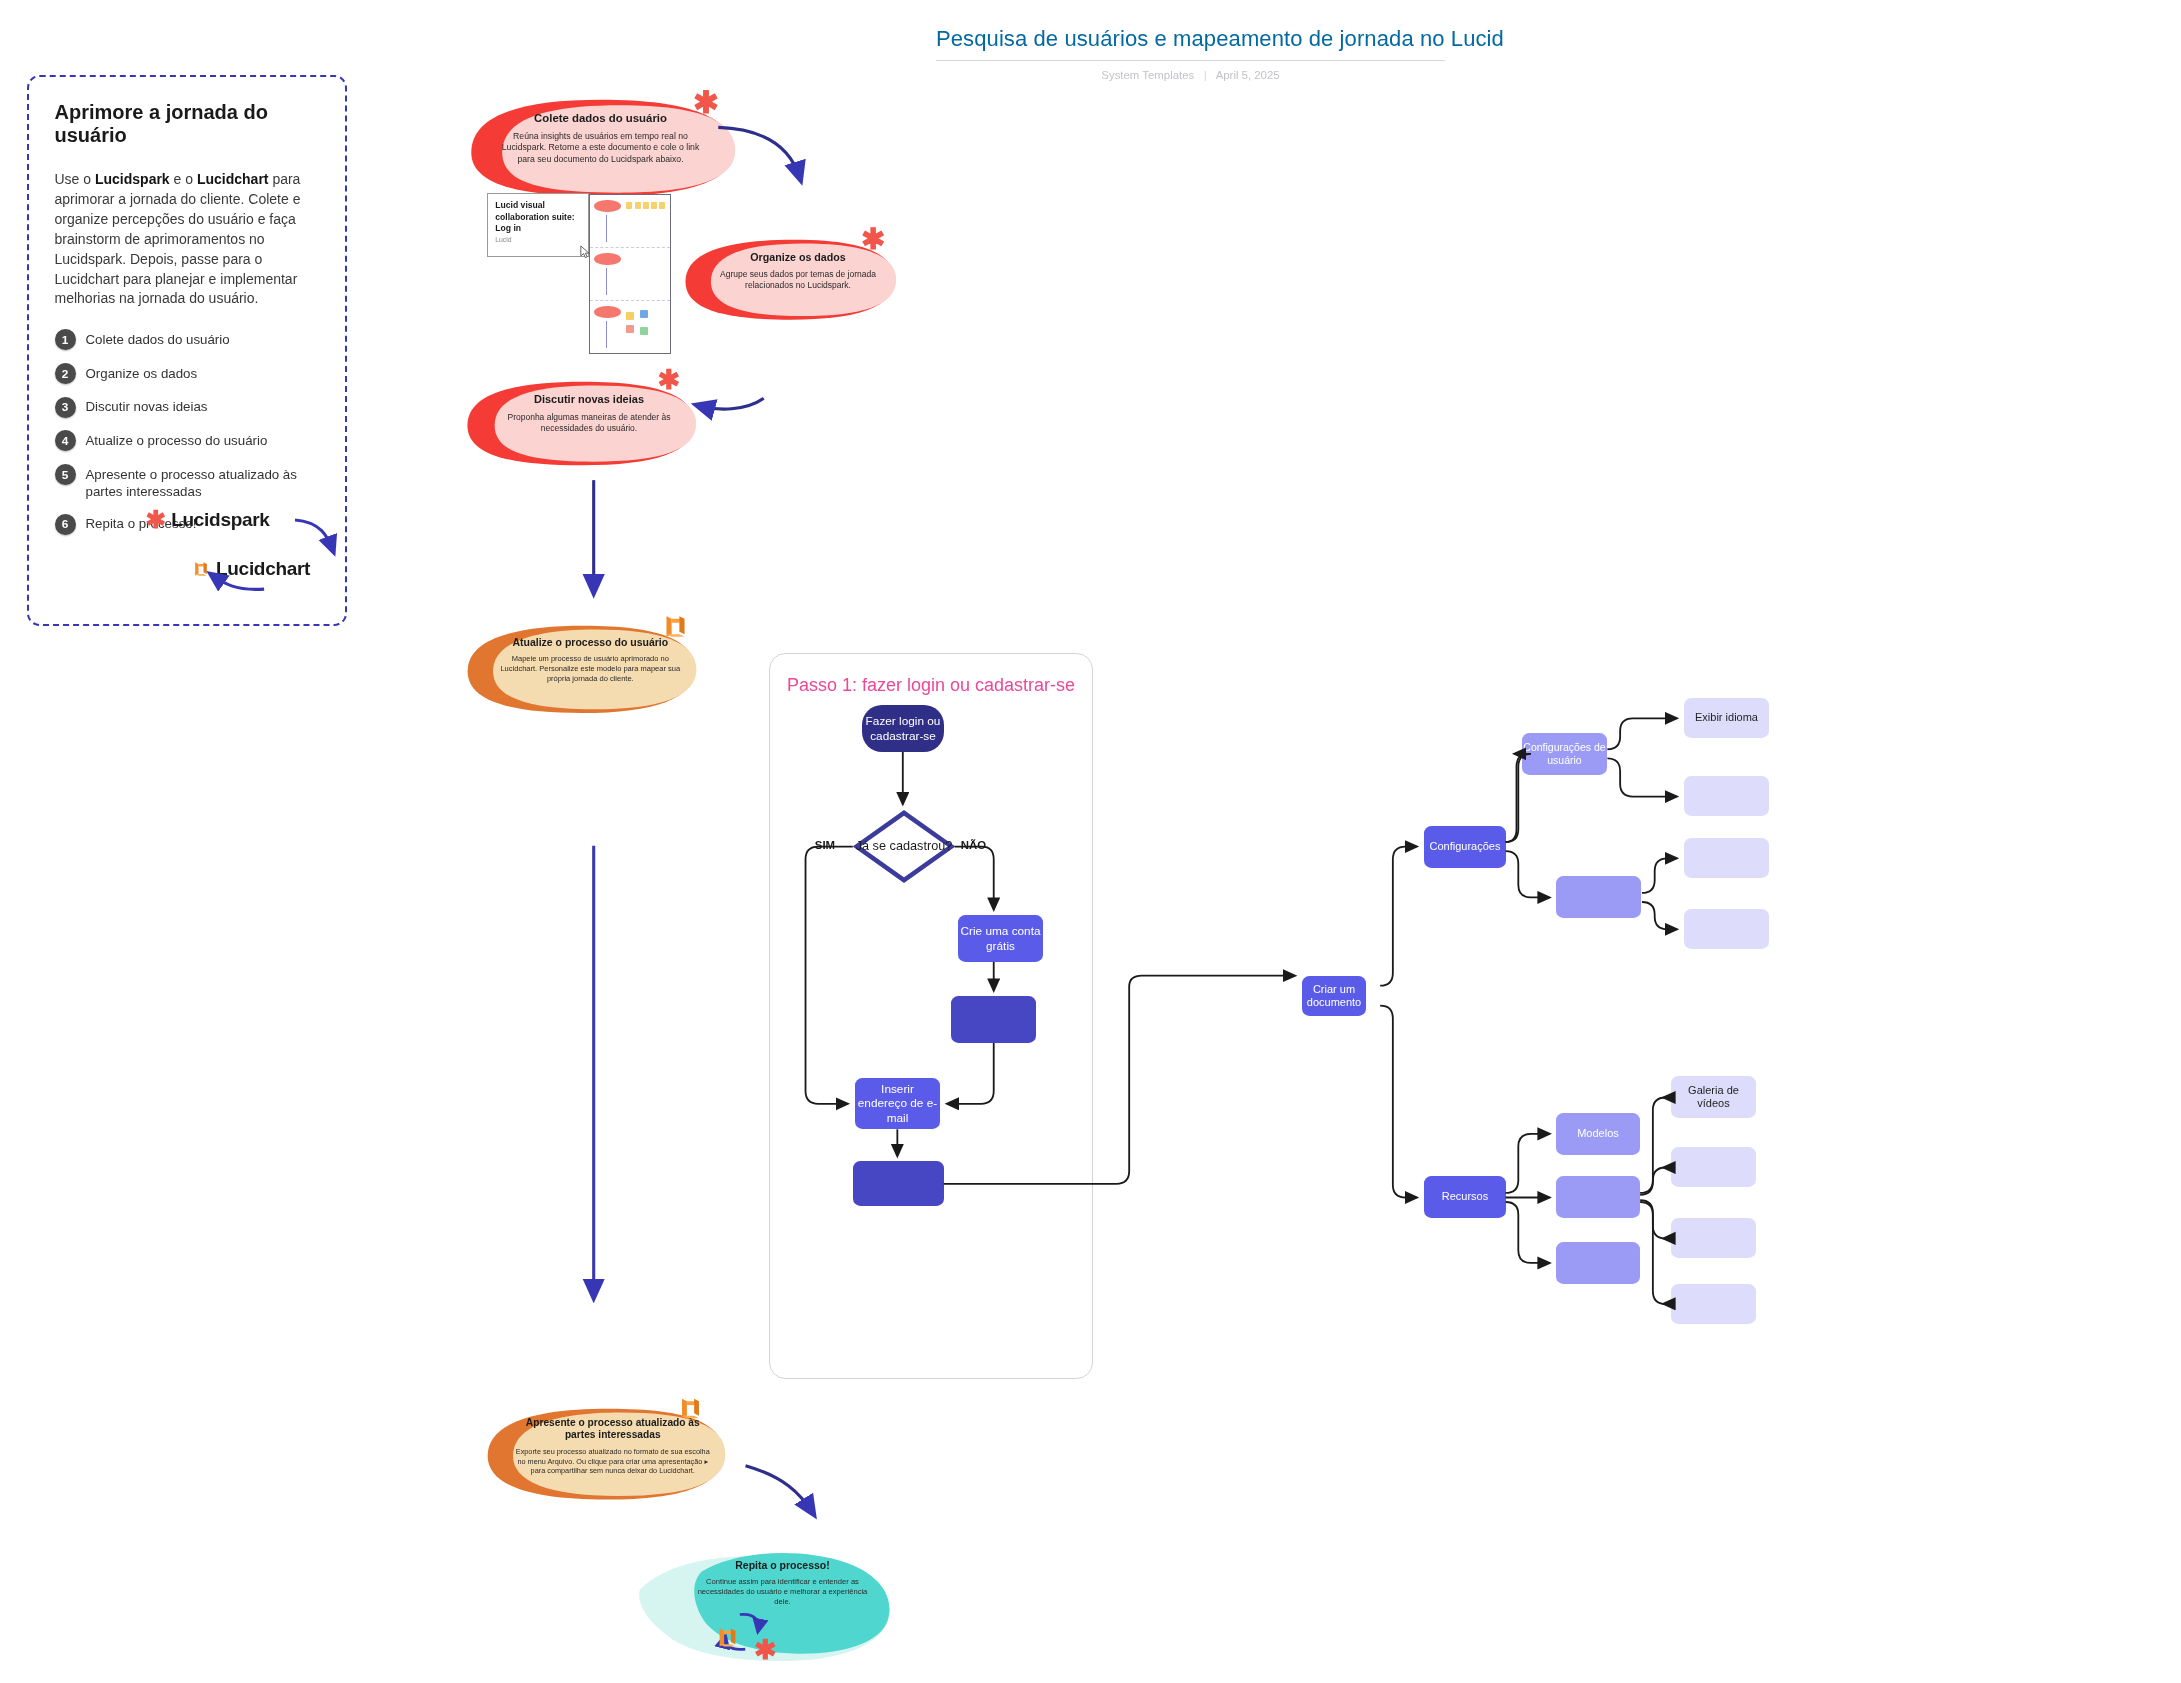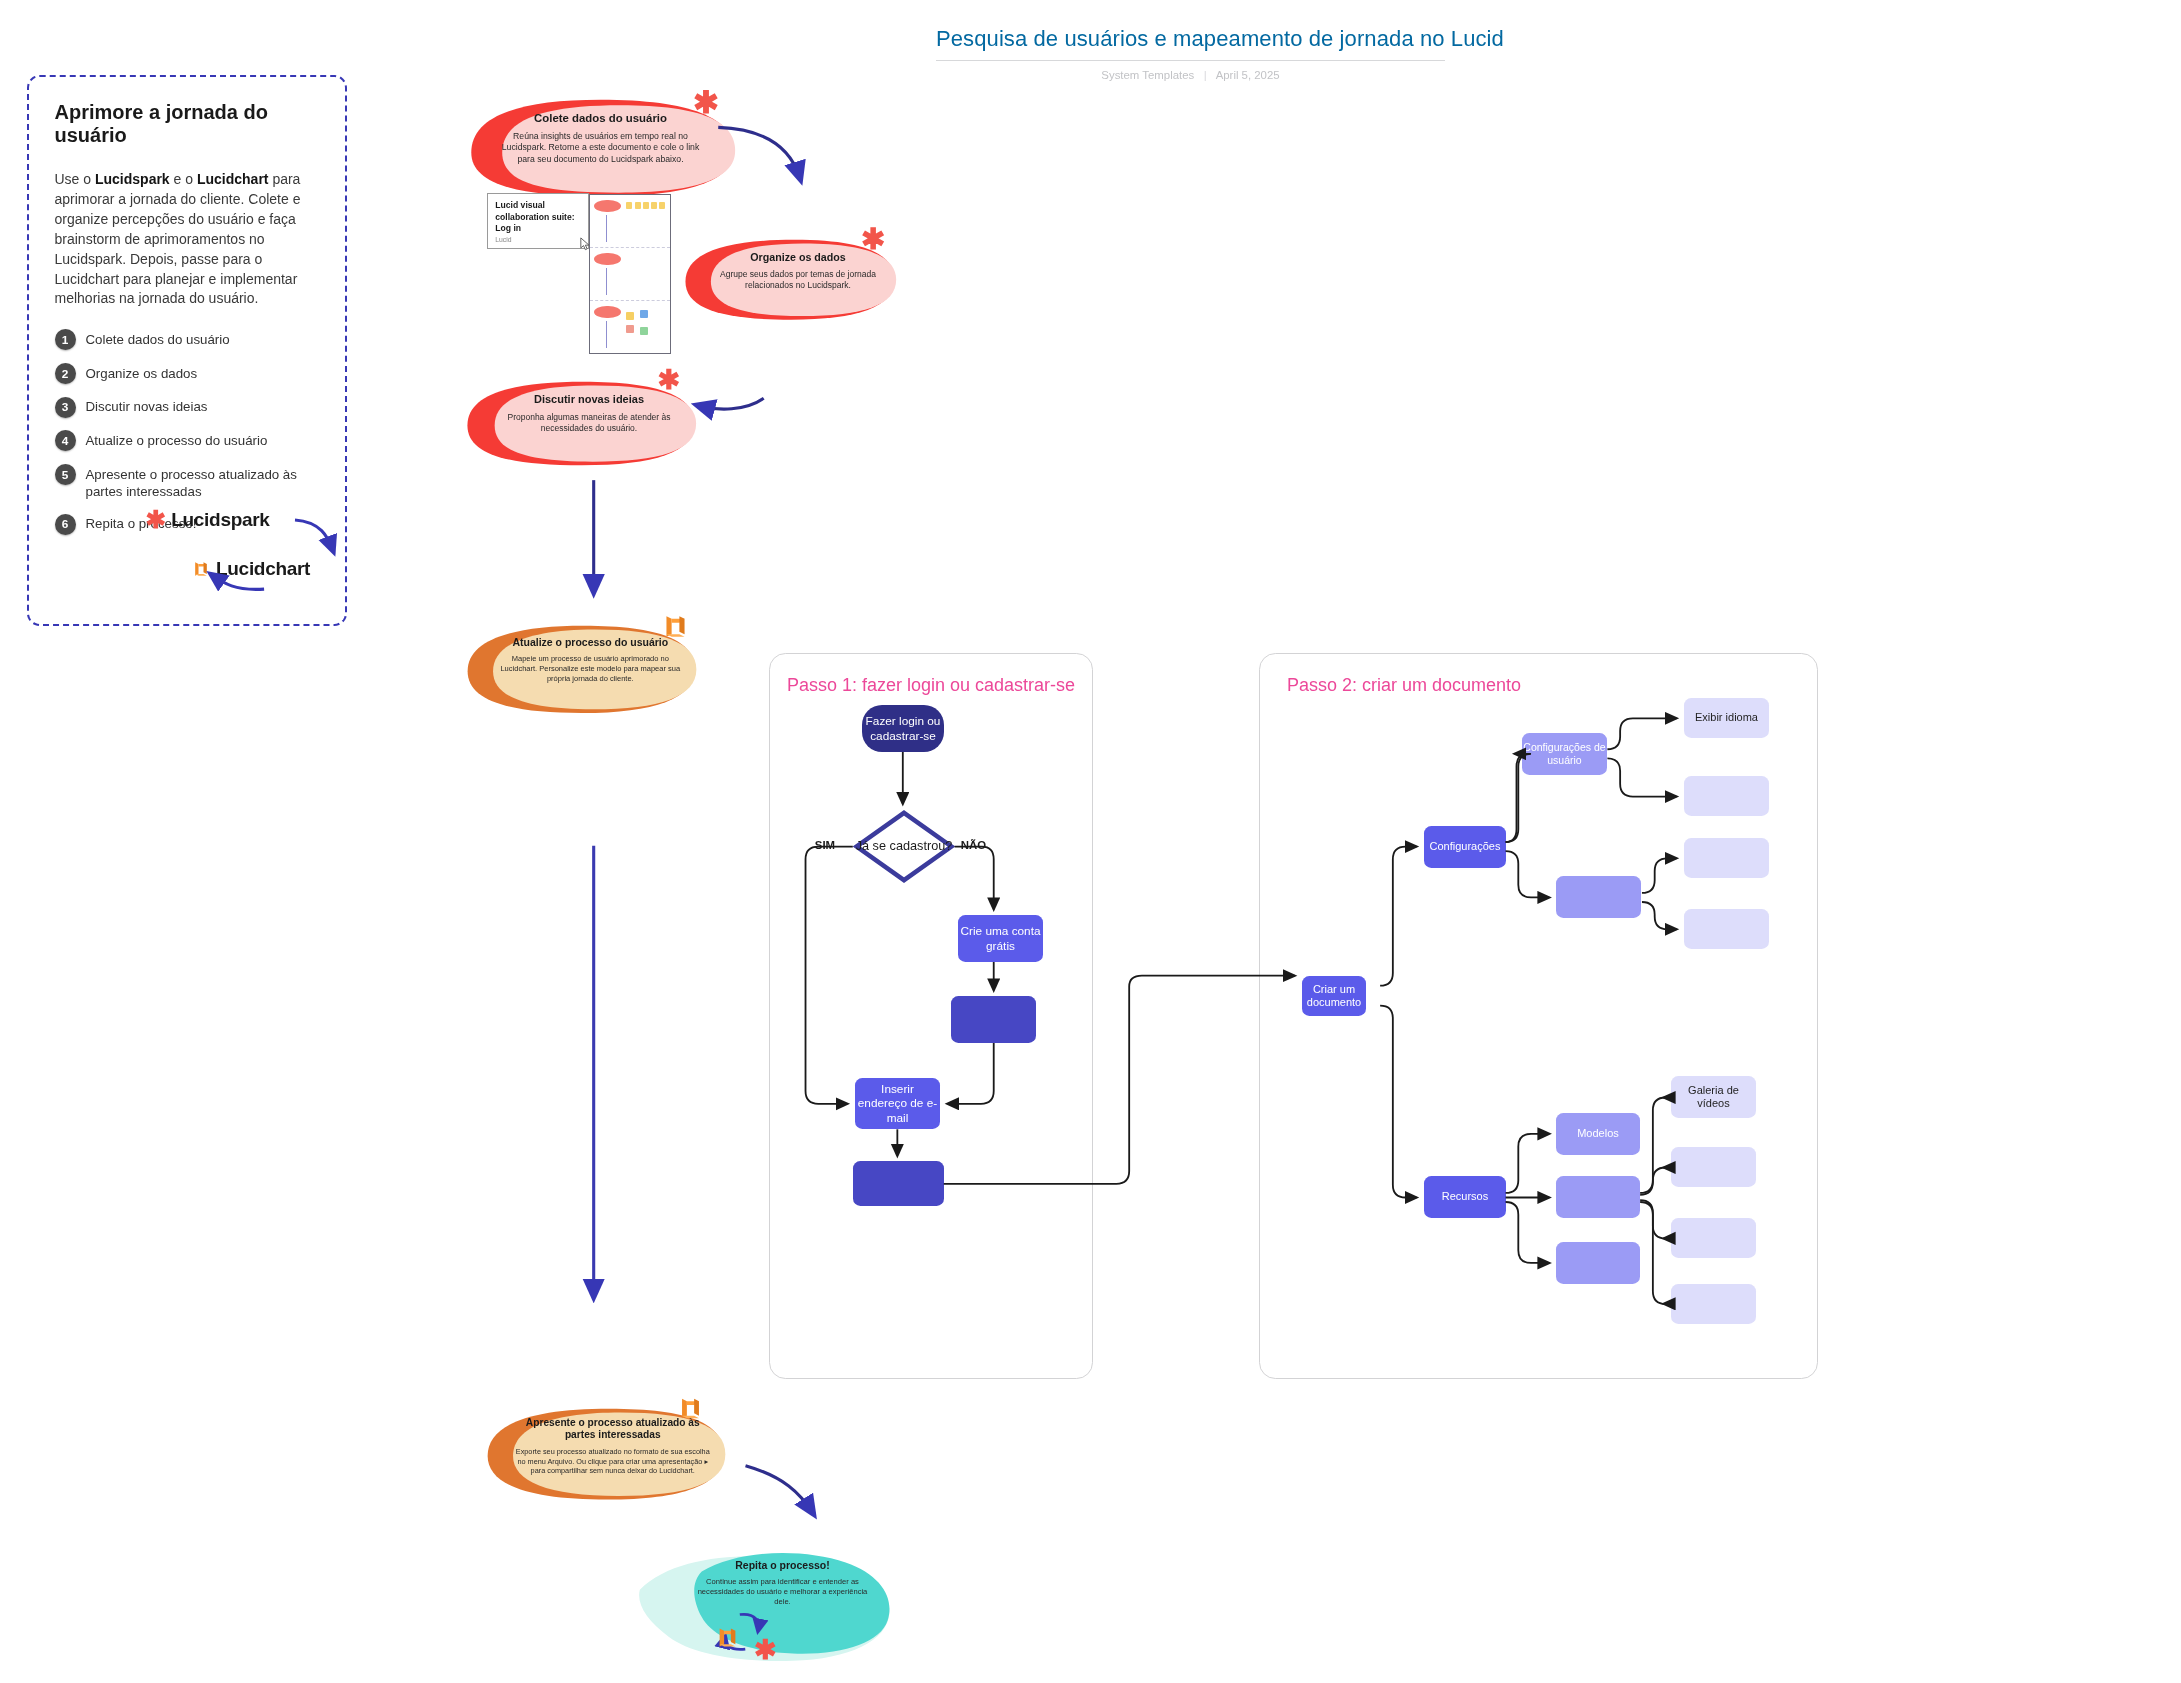--- a/index.html
+++ b/index.html
@@ -188,21 +188,21 @@
   svg.overlay {
     position: absolute; left: 0; top: 0;
     width: 2182px; height: 1684px;
     pointer-events: none;
   }
 
   
   #link-card {
     position: absolute;
     left: 487px; top: 193px;
-    width: 102px; height: 56px;
+    width: 102px; height: 64px;
     border: 0.9px solid #9a9a9a;
     background: #fff;
     padding: 6.4px 7.3px;
   }
   #link-card .lc-t {
     font-size: 8.6px; font-weight: bold; color: #1a1a1a; line-height: 1.3;
   }
   #link-card .lc-s { font-size: 6.8px; color: #888; margin-top: 1.8px; }
   #thumb {
     position: absolute;
@@ -449,23 +449,20 @@
   </div>
 
   <div class="node proc2" style="left:855px;top:1078px;width:85px;height:51px;font-size:11.8px;">
     <span>Inserir endereço de e-mail</span>
   </div>
 
   <div class="node proc" style="left:853px;top:1161px;width:91px;height:45px;font-size:11.8px;">
     <span></span>
   </div>
 
-  <div class="panel" id="panel2" style="left:1259px;top:653px;width:559px;height:726px;">
-    <div class="panel-title left-align">Passo 2: criar um documento</div>
-  </div>
 
   <div class="node proc2" style="left:1302px;top:976px;width:64px;height:40px;font-size:11px;">
     <span>Criar um documento</span>
   </div>
 
   <div class="node proc2" style="left:1424px;top:826px;width:82px;height:42px;font-size:11px;">
     <span>Configurações</span>
   </div>
   <div class="node lvl2" style="left:1522px;top:733px;width:85px;height:42px;font-size:10.5px;">
     <span>Configurações de usuário</span>

